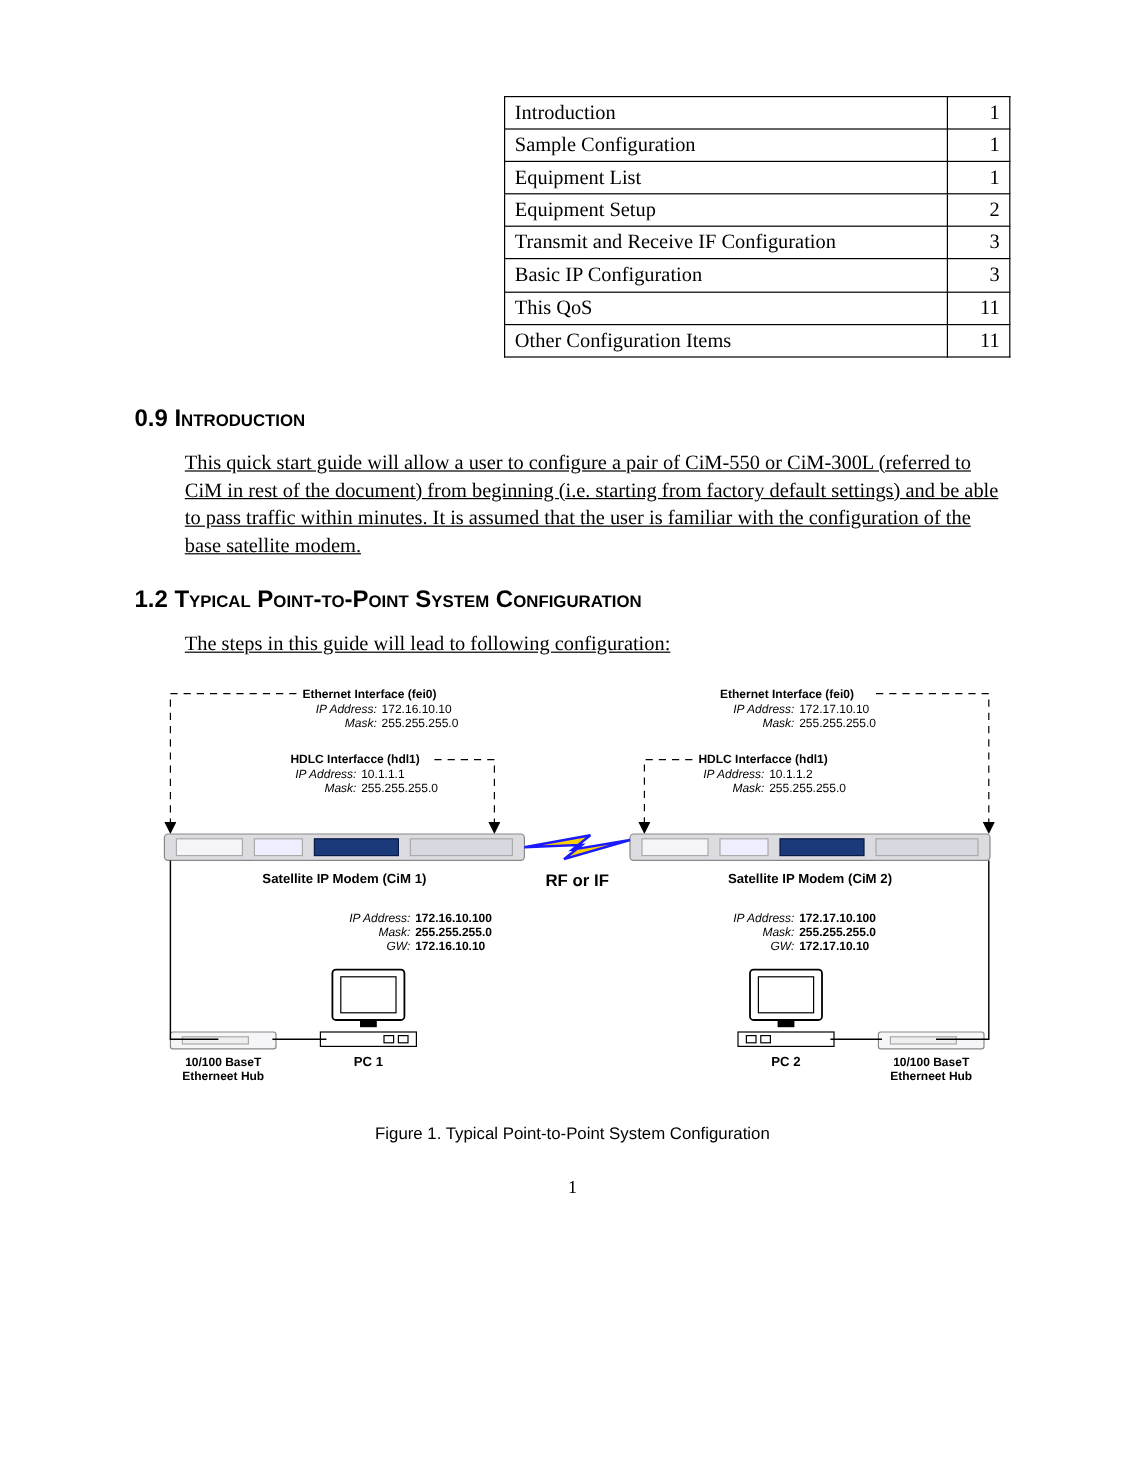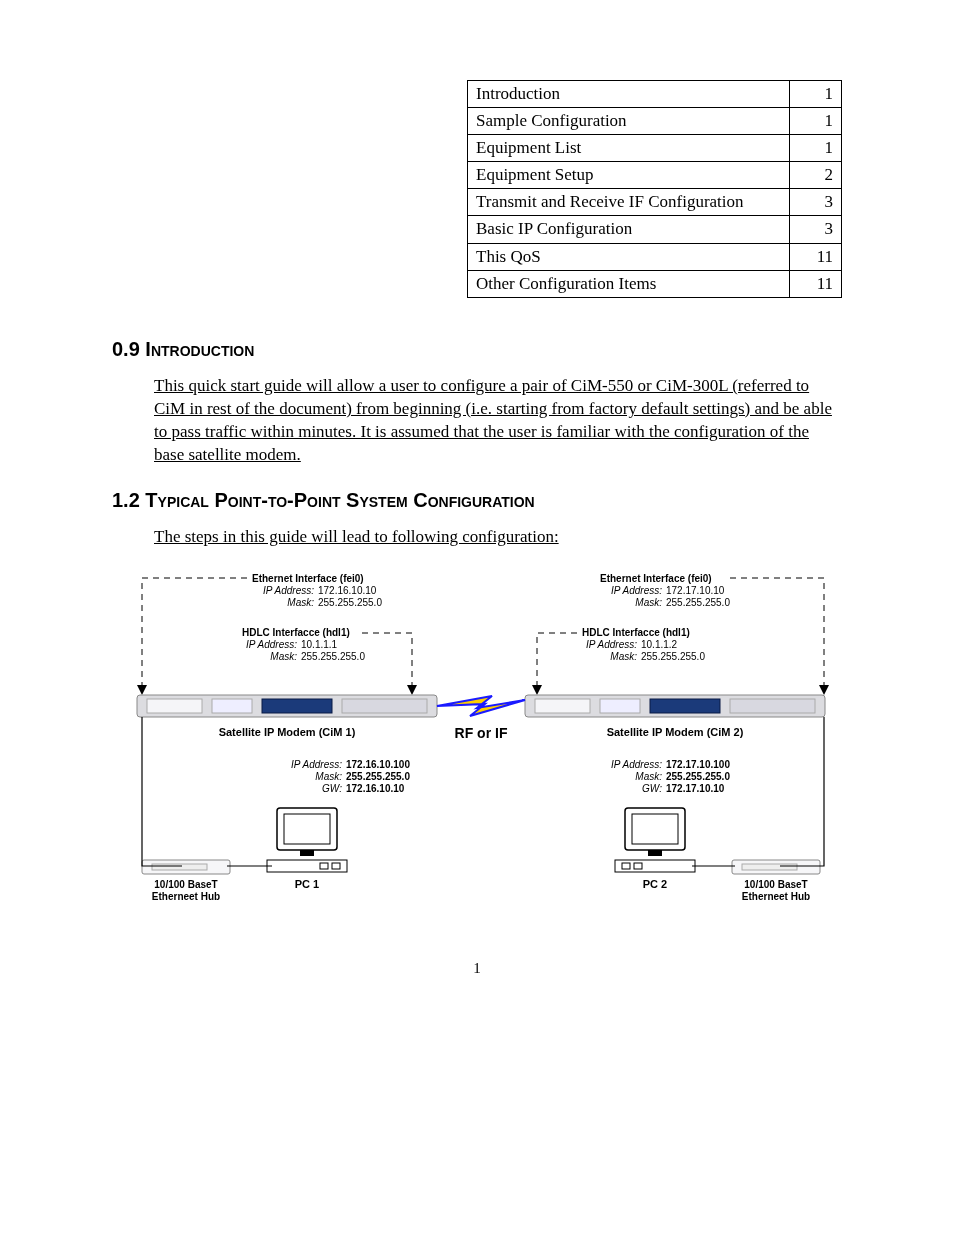--- a/index.html
+++ b/index.html
@@ -21,21 +21,21 @@
     text-align: right;
     margin: 100px 0 55px 0;
   }
   .toc-wrap {
     display: flex;
     justify-content: flex-end;
     margin-bottom: 40px;
   }
   .toc {
     border-collapse: collapse;
-    width: 375px;
+    width: 422px;
   }
   .toc td {
     border: 1px solid #000;
     padding: 2px 8px;
     font-size: 17px;
     line-height: 1.3;
   }
   .toc td.page-col {
     text-align: right;
     width: 35px;
@@ -234,16 +234,17 @@
       <text x="664" y="330" font-family="Arial" font-size="10" font-weight="bold" text-anchor="middle">Etherneet Hub</text>
 
       <path d="M 712 147 L 712 296 L 668 296" stroke="#000" stroke-width="1.2" fill="none"></path>
       <path d="M 623 296 L 580 296" stroke="#000" stroke-width="1.2" fill="none"></path>
 
       <g>
         <path d="M 325 136 L 380 126 L 365 138 L 413 130 L 358 146 L 373 134 z" fill="#ffd000" stroke="#1a1aff" stroke-width="2"></path>
       </g>
       <text x="369" y="168" font-family="Arial" font-size="14" font-weight="bold" text-anchor="middle">RF or IF</text>
     </svg>
+    <div class="fig-caption">Figure 1.  Typical Point-to-Point System Configuration</div>
   </div>
 
   <div class="page-num">1</div>
 </div>
 
 </body></html>

